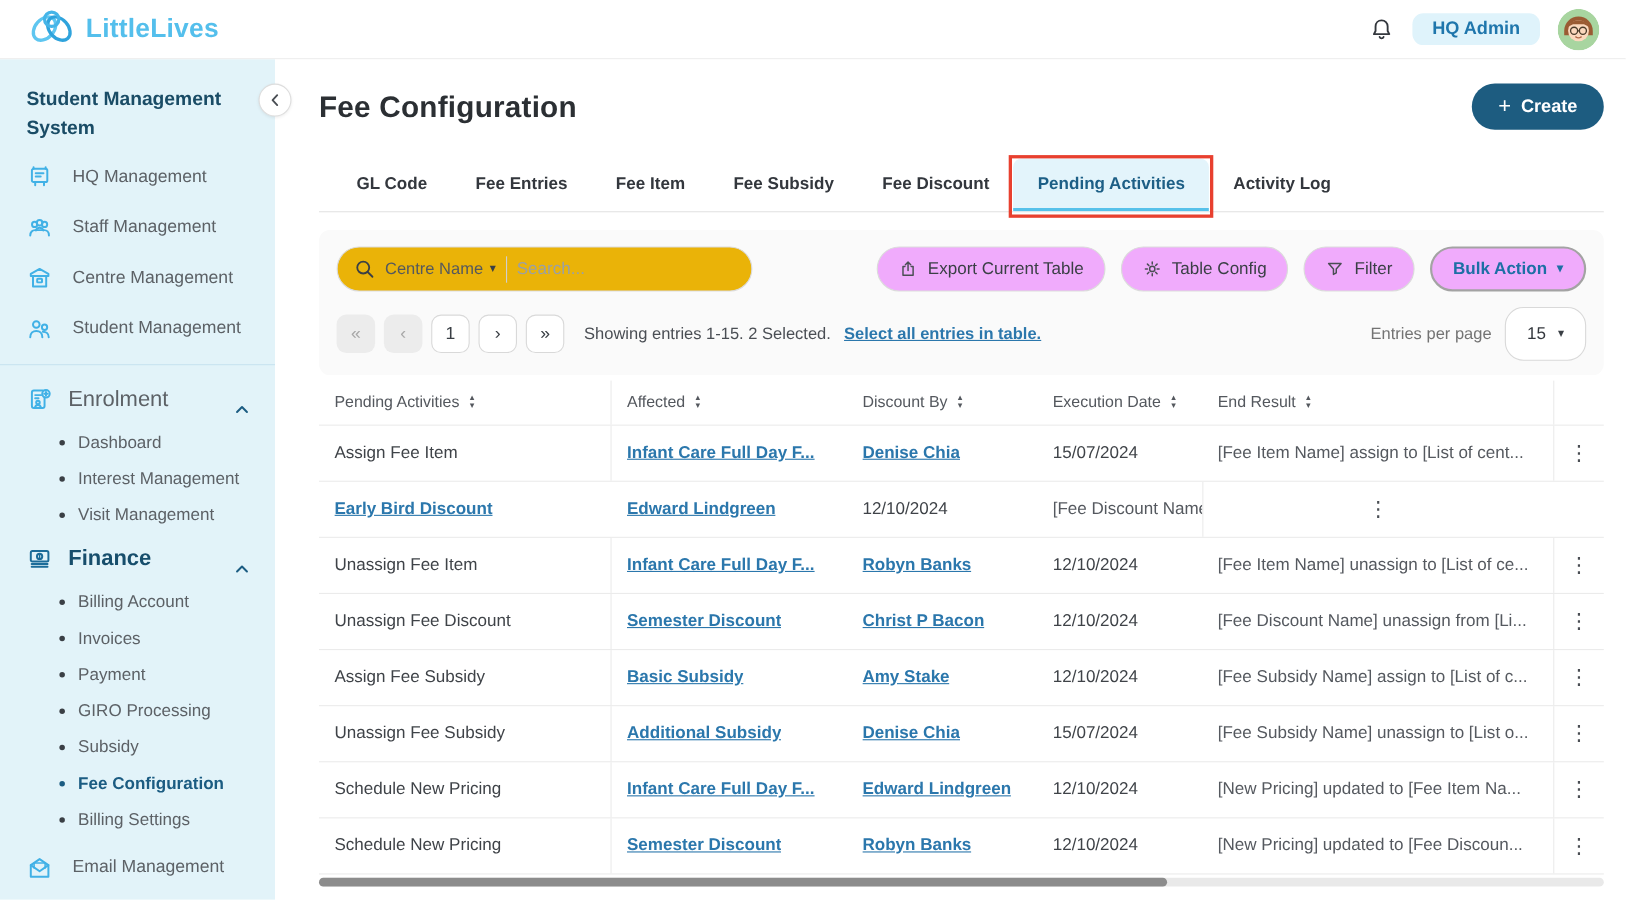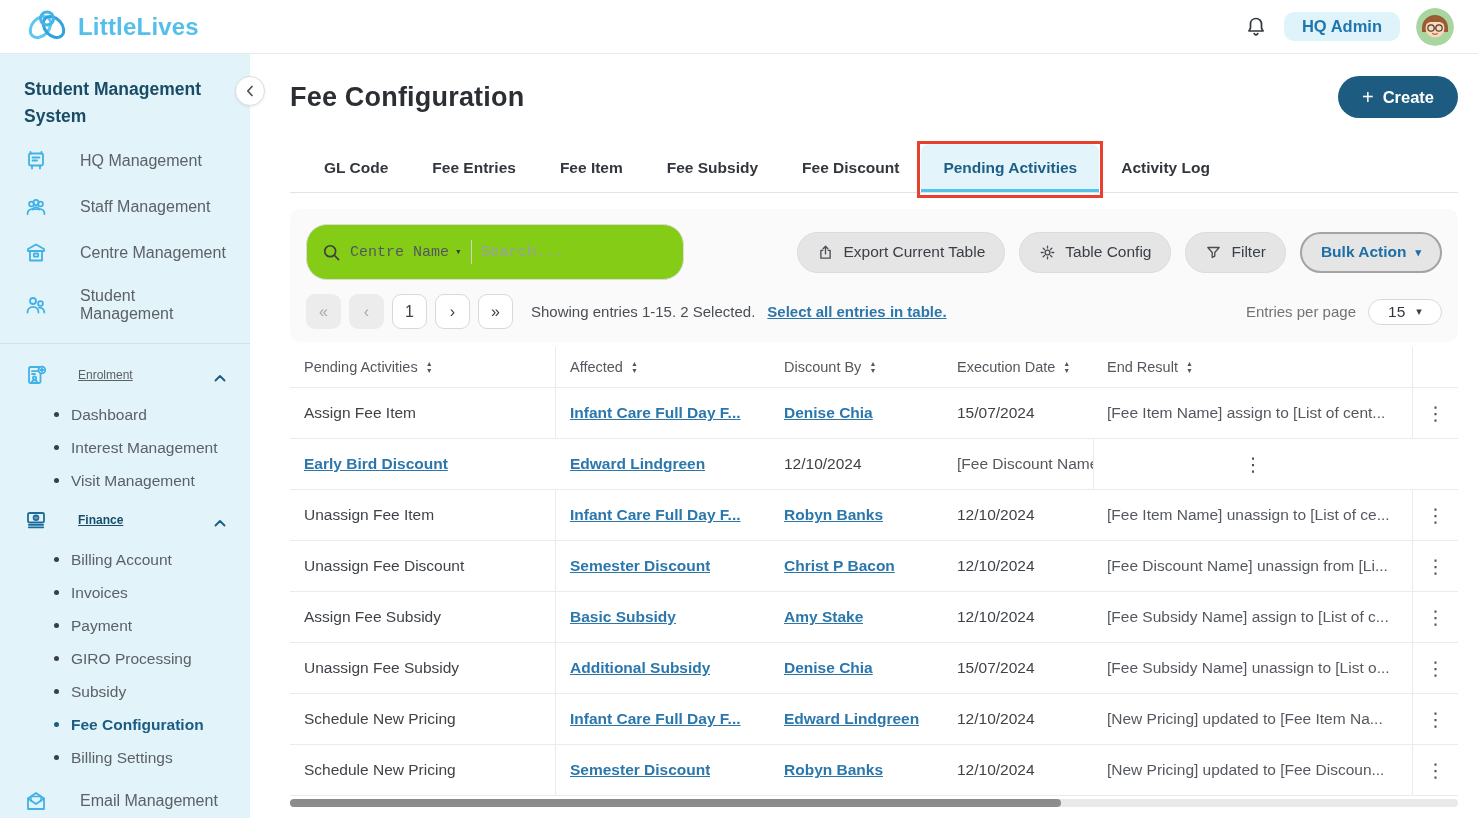--- a/index.html
+++ b/index.html
@@ -13,24 +13,24 @@
   .header-right { display:flex; align-items:center; gap:16px; }
   .user-badge { background:#DFF3FB; color:#1F76AC; font-weight:700; font-size:16.5px; padding:5px 18px; border-radius:10px; }
   .avatar { width:38px; height:38px; border-radius:50%; overflow:hidden; display:block; }
 
   
   .body-row { flex:1; display:flex; min-height:0; }
 
   
   .sidebar { width:250px; flex:0 0 250px; background:#E2F3F9; overflow:hidden; padding-top:18px; }
   .sidebar-title { padding:4px 24px 8px; font-size:17.5px; font-weight:700; color:#1A4C66; line-height:1.55; }
-  .side-item { display:flex; align-items:center; gap:32px; padding:11px 24px; font-size:16px; color:#5C6166; cursor:pointer; }
+  .side-item { display:flex; align-items:center; gap:18px; padding:11px 24px; font-size:16px; color:#5C6166; cursor:pointer; }
   .side-item .ic { width:24px; height:24px; flex:0 0 24px; color:#41B1E6; }
   .side-divider { height:1px; background:#C9E4F0; margin:9px 0 8px; }
-  .section-row { display:flex; align-items:center; gap:30px; padding:11px 24px; font-size:12px; color:#5C6166; cursor:pointer;text-decoration:underline; }
+  .section-row { display:flex; align-items:center; gap:14px; padding:11px 24px; font-size:20px; color:#5C6166; cursor:pointer; }
   .section-row .ic { width:24px; height:24px; flex:0 0 24px; color:#41B1E6; }
   .section-row .lbl { flex:1; }
   .section-row.active { color:#174E6C; font-weight:700; }
   .section-row.active .ic { color:#1C6C99; }
   .chev { width:12px; height:8px; color:#1B5C82; }
   .sub-item { display:flex; align-items:center; gap:12px; padding:7.5px 24px 7.5px 54px; font-size:15.5px; color:#5C6166; cursor:pointer; }
   .sub-item .dot { width:5px; height:5px; border-radius:50%; background:#3A3F45; flex:0 0 5px; }
   .sub-item.active { color:#1B5C82; font-weight:700; }
   .sub-item.active .dot { background:#1B5C82; }
 
@@ -45,42 +45,42 @@
 
   
   .tabs { margin-top:26px; display:flex; align-items:stretch; border-bottom:1px solid #E3E3E3; padding-left:12px; position:relative; }
   .tab { padding:15px 22px; font-size:15.5px; font-weight:600; color:#33373D; cursor:pointer; white-space:nowrap; }
   .tab.active { background:#E3F4FB; color:#1D5F86; border-radius:8px 8px 0 0; box-shadow:inset 0 -3px 0 #56C1EA; position:relative; }
   .annotation-box { position:absolute; top:-3px; left:-4px; right:-4px; bottom:-6px; border:3px solid #E8402F; pointer-events:none; z-index:5; }
 
   
   .panel { margin-top:16px; background:#FAFAFA; border-radius:10px; padding:15px 16px 13px; }
   .toolbar { display:flex; align-items:center; gap:14px; }
-  .search-box { width:378px; height:56px; background:#84cc16; border:1px solid #DBDBDB; border-radius:21px; display:flex; align-items:center; padding:0 15px; gap:9px;font-family:Liberation Mono, monospace; }
+  .search-box { width:378px; height:41px; background:#eab308; border:1px solid #DBDBDB; border-radius:21px; display:flex; align-items:center; padding:0 15px; gap:9px; }
   .search-box .cat { font-size:15px; color:#54585E; white-space:nowrap; display:flex; align-items:center; gap:6px; cursor:pointer; }
   .caret { font-size:11px; color:#3A3F45; line-height:1; }
   .vline { width:1px; height:24px; background:#CFCFCF; }
   .search-input { border:none; outline:none; flex:1; font-size:15.5px; color:#33373D; font-family:inherit; background:transparent; min-width:0; }
   .search-input::placeholder { color:#9AA0A6; }
-  .pill-btn { height:41px; border:1px solid #DBDBDB; border-radius:21px; background:#e5e5e5; display:flex; align-items:center; gap:9px; padding:0 19px; font-size:15.5px; color:#3A3F45; cursor:pointer; font-family:inherit; white-space:nowrap; }
+  .pill-btn { height:41px; border:1px solid #DBDBDB; border-radius:21px; background:#f0abfc; display:flex; align-items:center; gap:9px; padding:0 19px; font-size:15.5px; color:#3A3F45; cursor:pointer; font-family:inherit; white-space:nowrap; }
   .pill-btn .bic { width:17px; height:17px; color:#4A4E54; }
   .pill-btn.first { margin-left:auto; }
   .pill-btn.bulk { border:2px solid #a3a3a3; color:#1D6FA5; font-weight:700; }
   .pill-btn.bulk .caret { color:#1D6FA5; }
 
   
   .pag-row { margin-top:14px; display:flex; align-items:center; gap:8px; }
   .page-btn { width:35px; height:35px; border-radius:9px; display:flex; align-items:center; justify-content:center; font-size:16px; cursor:pointer; }
   .page-btn.disabled { background:#ECECEC; color:#A8A8A8; cursor:default; }
   .page-btn.boxed { background:#fff; border:1px solid #D9D9D9; color:#3A3F45; }
   .pag-status { margin-left:10px; font-size:15px; color:#4A4E54; }
   .pag-link { color:#2B77AC; font-weight:700; text-decoration:underline; cursor:pointer; margin-left:4px; font-size:15px; }
   .pag-right { margin-left:auto; display:flex; align-items:center; gap:12px; }
   .pag-right .lbl { font-size:15px; color:#737373; }
-  .entries-pill { width:74px; height:26px; background:#fff; border:1px solid #D9D9D9; border-radius:17px; display:flex; align-items:center; justify-content:center; gap:11px; font-size:15.5px; color:#33373D; cursor:pointer; }
+  .entries-pill { width:74px; height:49px; background:#fff; border:1px solid #D9D9D9; border-radius:17px; display:flex; align-items:center; justify-content:center; gap:11px; font-size:15.5px; color:#33373D; cursor:pointer; }
 
   
   .table { margin-top:5px; }
   .t-row { display:grid; grid-template-columns:266px 214px 173px 150px 1fr 46px; align-items:stretch; border-bottom:1px solid #EBEBEB; }
   .c { display:flex; align-items:center; padding-left:14px; height:50px; font-size:15.5px; color:#3F4348; overflow:hidden; white-space:nowrap; }
   .t-head .c { height:40px; font-size:14.5px; color:#54585E; gap:8px; }
   .c.c1 { border-right:1px solid #EBEBEB; }
   .c.c6 { border-left:1px solid #EBEBEB; justify-content:center; padding-left:0; }
   .link { color:#2B77AC; font-weight:600; text-decoration:underline; cursor:pointer; overflow:hidden; text-overflow:ellipsis; white-space:nowrap; }
   .c.c5 { color:#55595F; }

